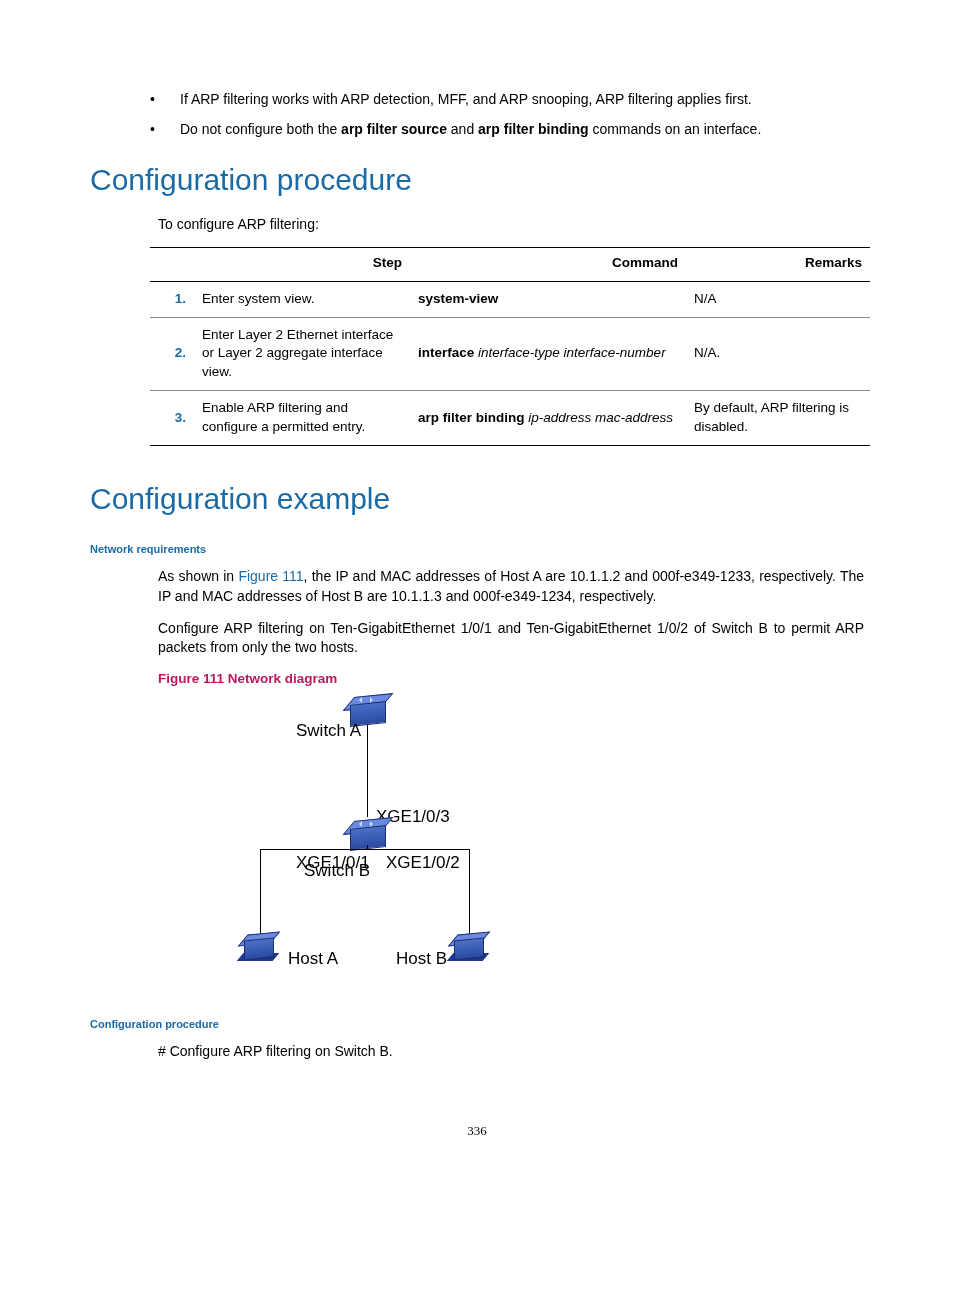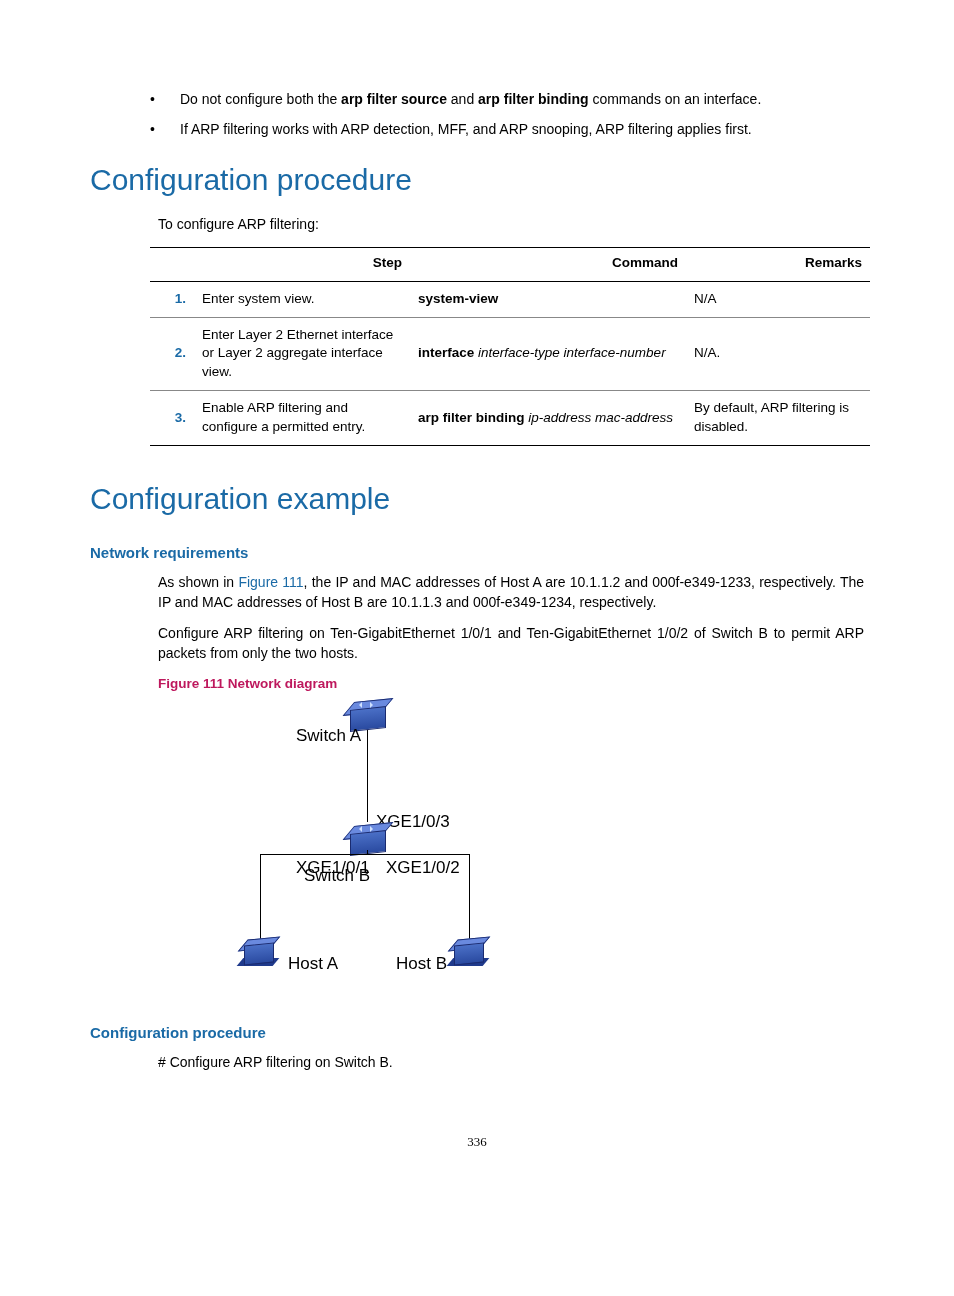--- a/index.html
+++ b/index.html
@@ -66,21 +66,21 @@
   .stepnum {
     color: #1a6aa6;
     font-weight: bold;
     text-align: right;
     width: 28px;
     padding-right: 4px;
   }
   .cmd-b { font-weight: bold; }
   .cmd-i { font-style: italic; }
   h2.sub {
-    font-size: 15px;
+    font-size: 11px;
     font-weight: bold;
     color: #1a6aa6;
     margin: 22px 0 10px 0;
   }
   .figref { color: #1a6aa6; }
   .figcap {
     font-size: 13.5px;
     font-weight: bold;
     color: #be185d;
     margin: 4px 0 6px 68px;
@@ -170,24 +170,24 @@
     text-align:center;
     font-size:13px;
     margin-top:60px;
     font-family:Liberation Serif, serif;
   }
 </style>
 </head>
 <body>
 
 <ul class="bullets">
+  <li>If ARP filtering works with ARP detection, MFF, and ARP snooping, ARP filtering applies first.</li>
   <li>
     <span>Do not configure both the </span><b>arp filter source</b><span> and </span><b>arp filter binding</b><span> commands on an interface.</span>
   </li>
-  <li>If ARP filtering works with ARP detection, MFF, and ARP snooping, ARP filtering applies first.</li>
 </ul>
 
 <h1 class="section">Configuration procedure</h1>
 <p class="body">To configure ARP filtering:</p>
 
 <table class="steps">
   <thead>
     <tr>
       <th colspan="2">Step</th>
       <th>Command</th>

